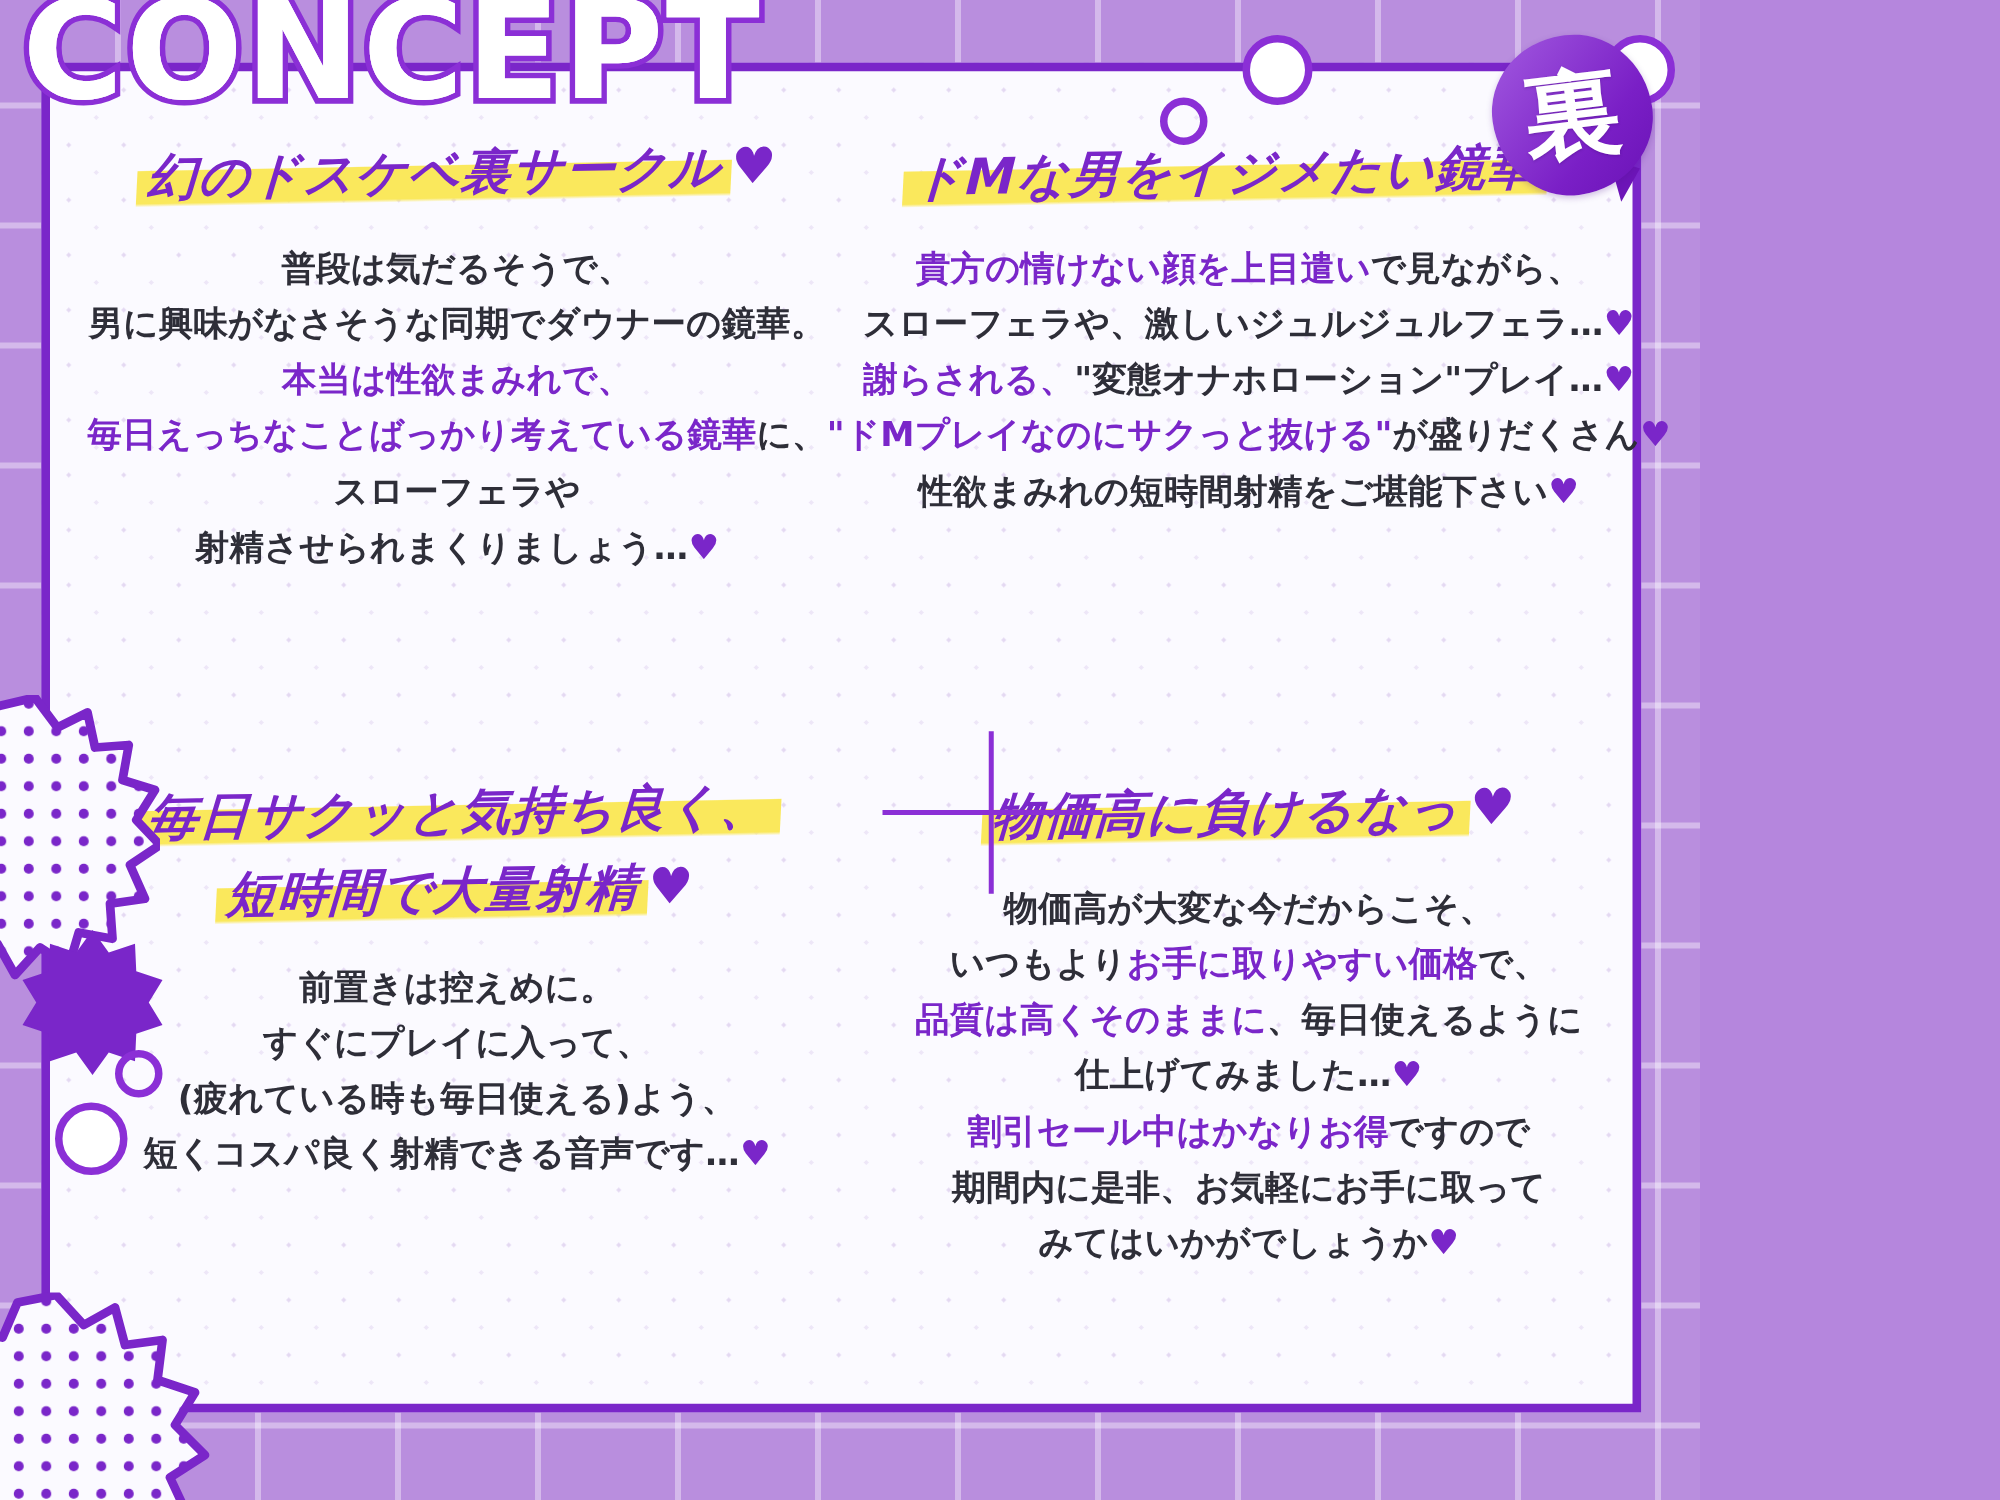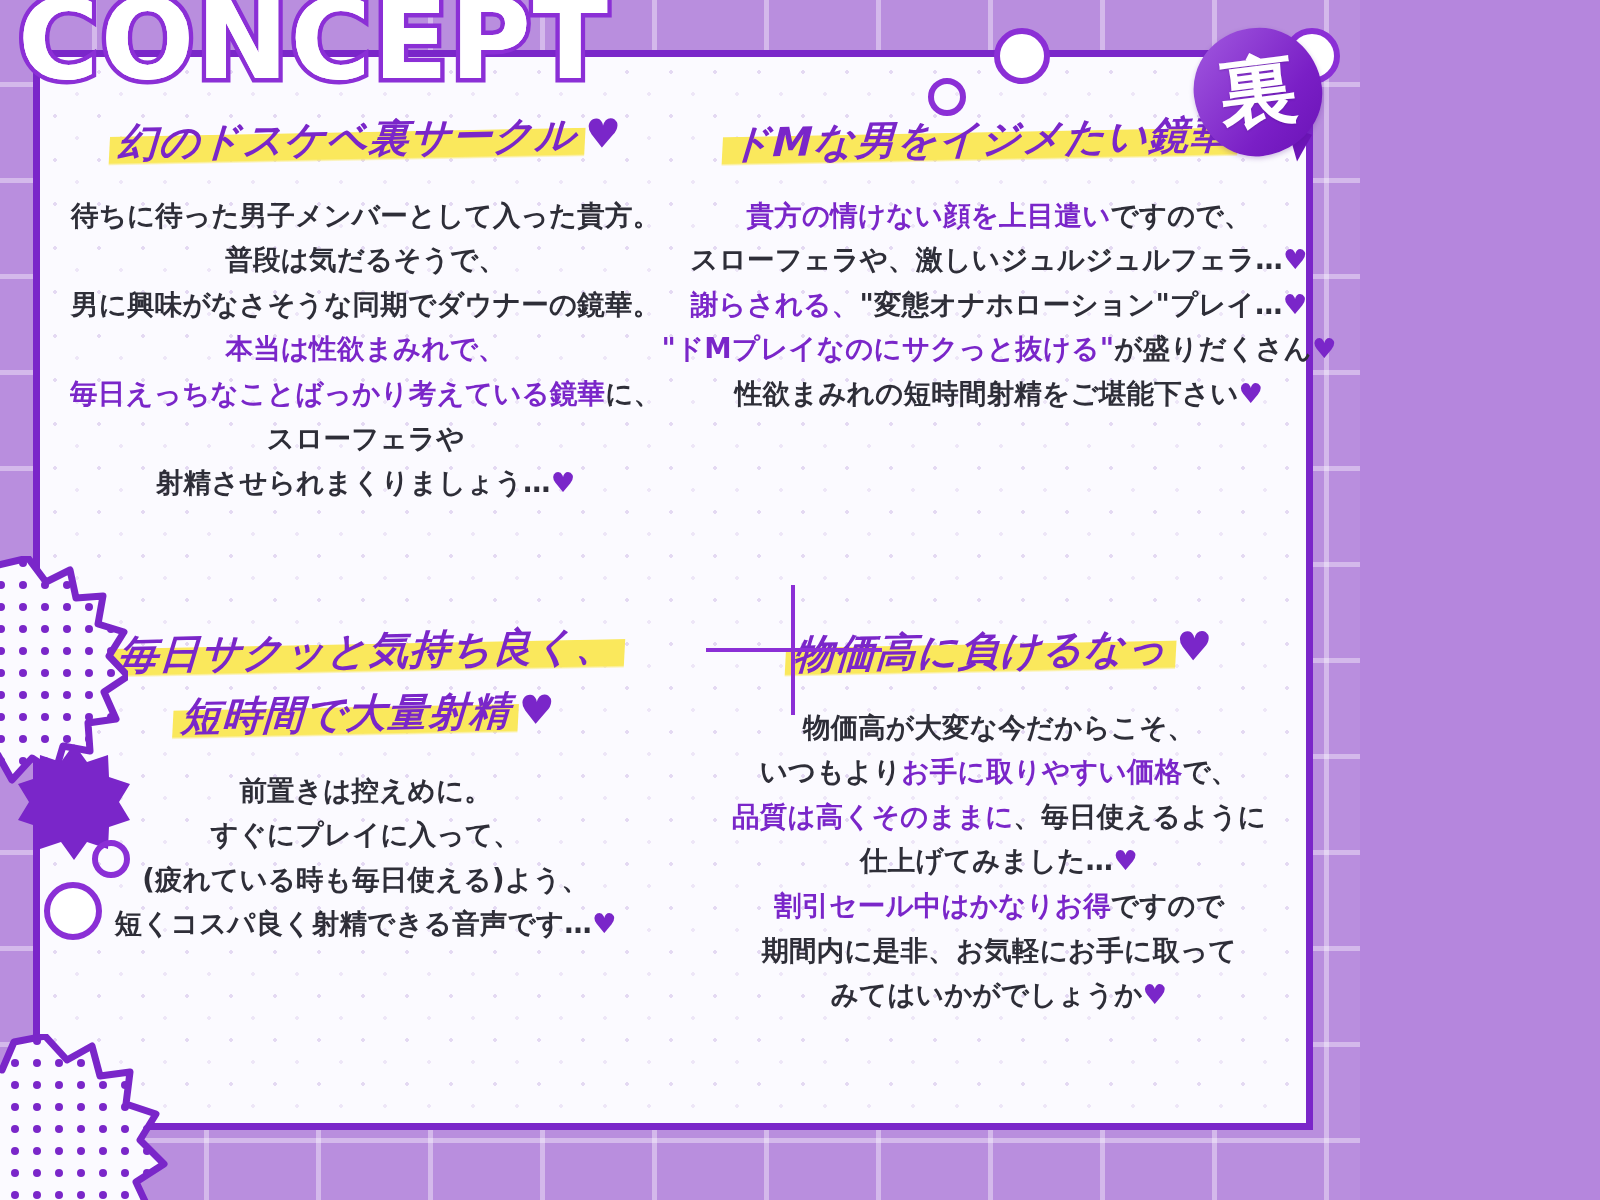--- a/index.html
+++ b/index.html
@@ -230,36 +230,35 @@
   <div class="cross-v"></div>
   <div class="cross-h"></div>
 
   <div class="content">
 
     <div class="cell">
       <div class="head">
         <span class="hl">幻のドスケベ裏サークル</span><span class="hrt">♥</span>
       </div>
       <div class="body">
-          <div class="line"><span>待ちに待った男子メンバーとして入った貴方。</span></div>
           <div class="line"><span>普段は気だるそうで、</span></div>
           <div class="line"><span>男に興味がなさそうな同期でダウナーの鏡華。</span></div>
           <div class="line"><span class="p">本当は性欲まみれで、</span></div>
           <div class="line"><span class="p">毎日えっちなことばっかり考えている鏡華</span><span>に、</span></div>
           <div class="line"><span>スローフェラや</span></div>
           <div class="line"><span>射精させられまくりましょう…</span><span class="hrt">♥</span></div>
         </div>
     </div>
 
     <div class="cell">
       <div class="head">
         <span class="hl">ドMな男をイジメたい鏡華</span><span class="hrt">♥</span>
       </div>
       <div class="body">
-          <div class="line"><span class="p">貴方の情けない顔を上目遣い</span><span>ですので、</span></div>
+          <div class="line"><span class="p">貴方の情けない顔を上目遣い</span><span>で見ながら、</span></div>
           <div class="line"><span>スローフェラや、激しいジュルジュルフェラ…</span><span class="hrt">♥</span></div>
           <div class="line"><span class="p">謝らされる、</span><span>"変態オナホローション"プレイ…</span><span class="hrt">♥</span></div>
           <div class="line"><span class="p">"ドMプレイなのにサクっと抜ける"</span><span>が盛りだくさん</span><span class="hrt">♥</span></div>
           <div class="line"><span>性欲まみれの短時間射精をご堪能下さい</span><span class="hrt">♥</span></div>
         </div>
     </div>
 
     <div class="cell r2">
       <div class="head head-2line">
         <div><span class="hl">毎日サクッと気持ち良く、</span></div>

